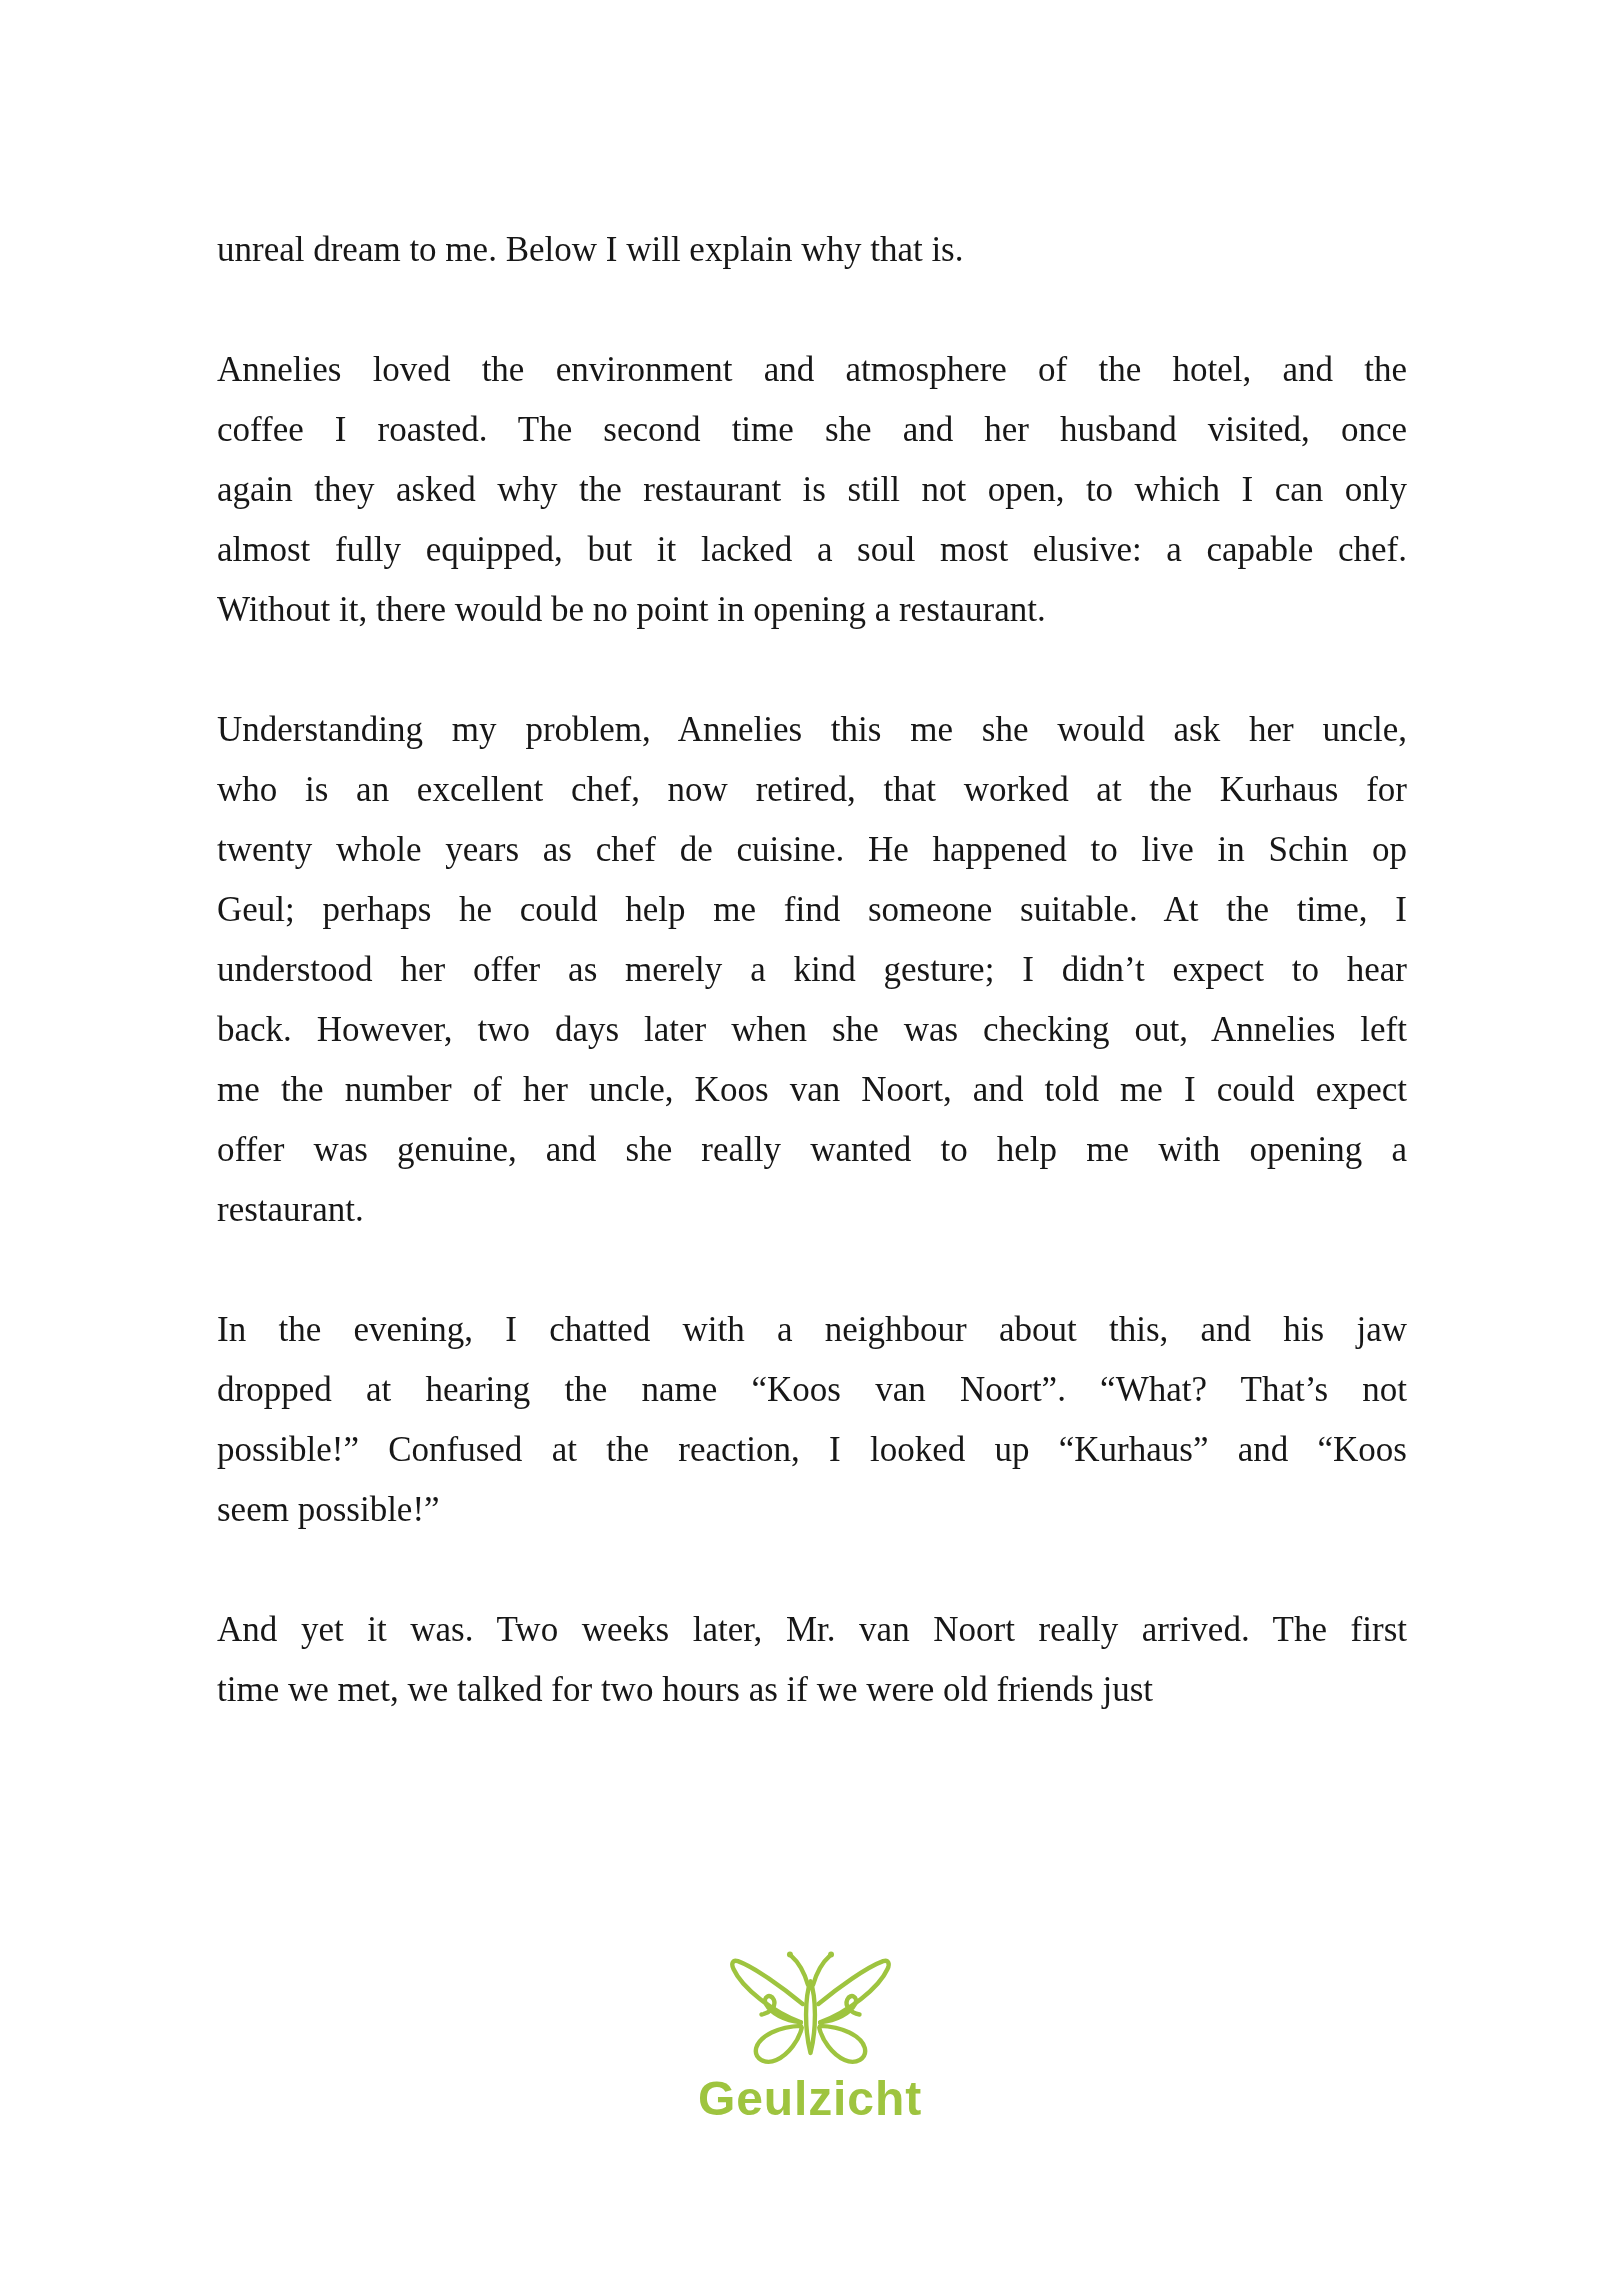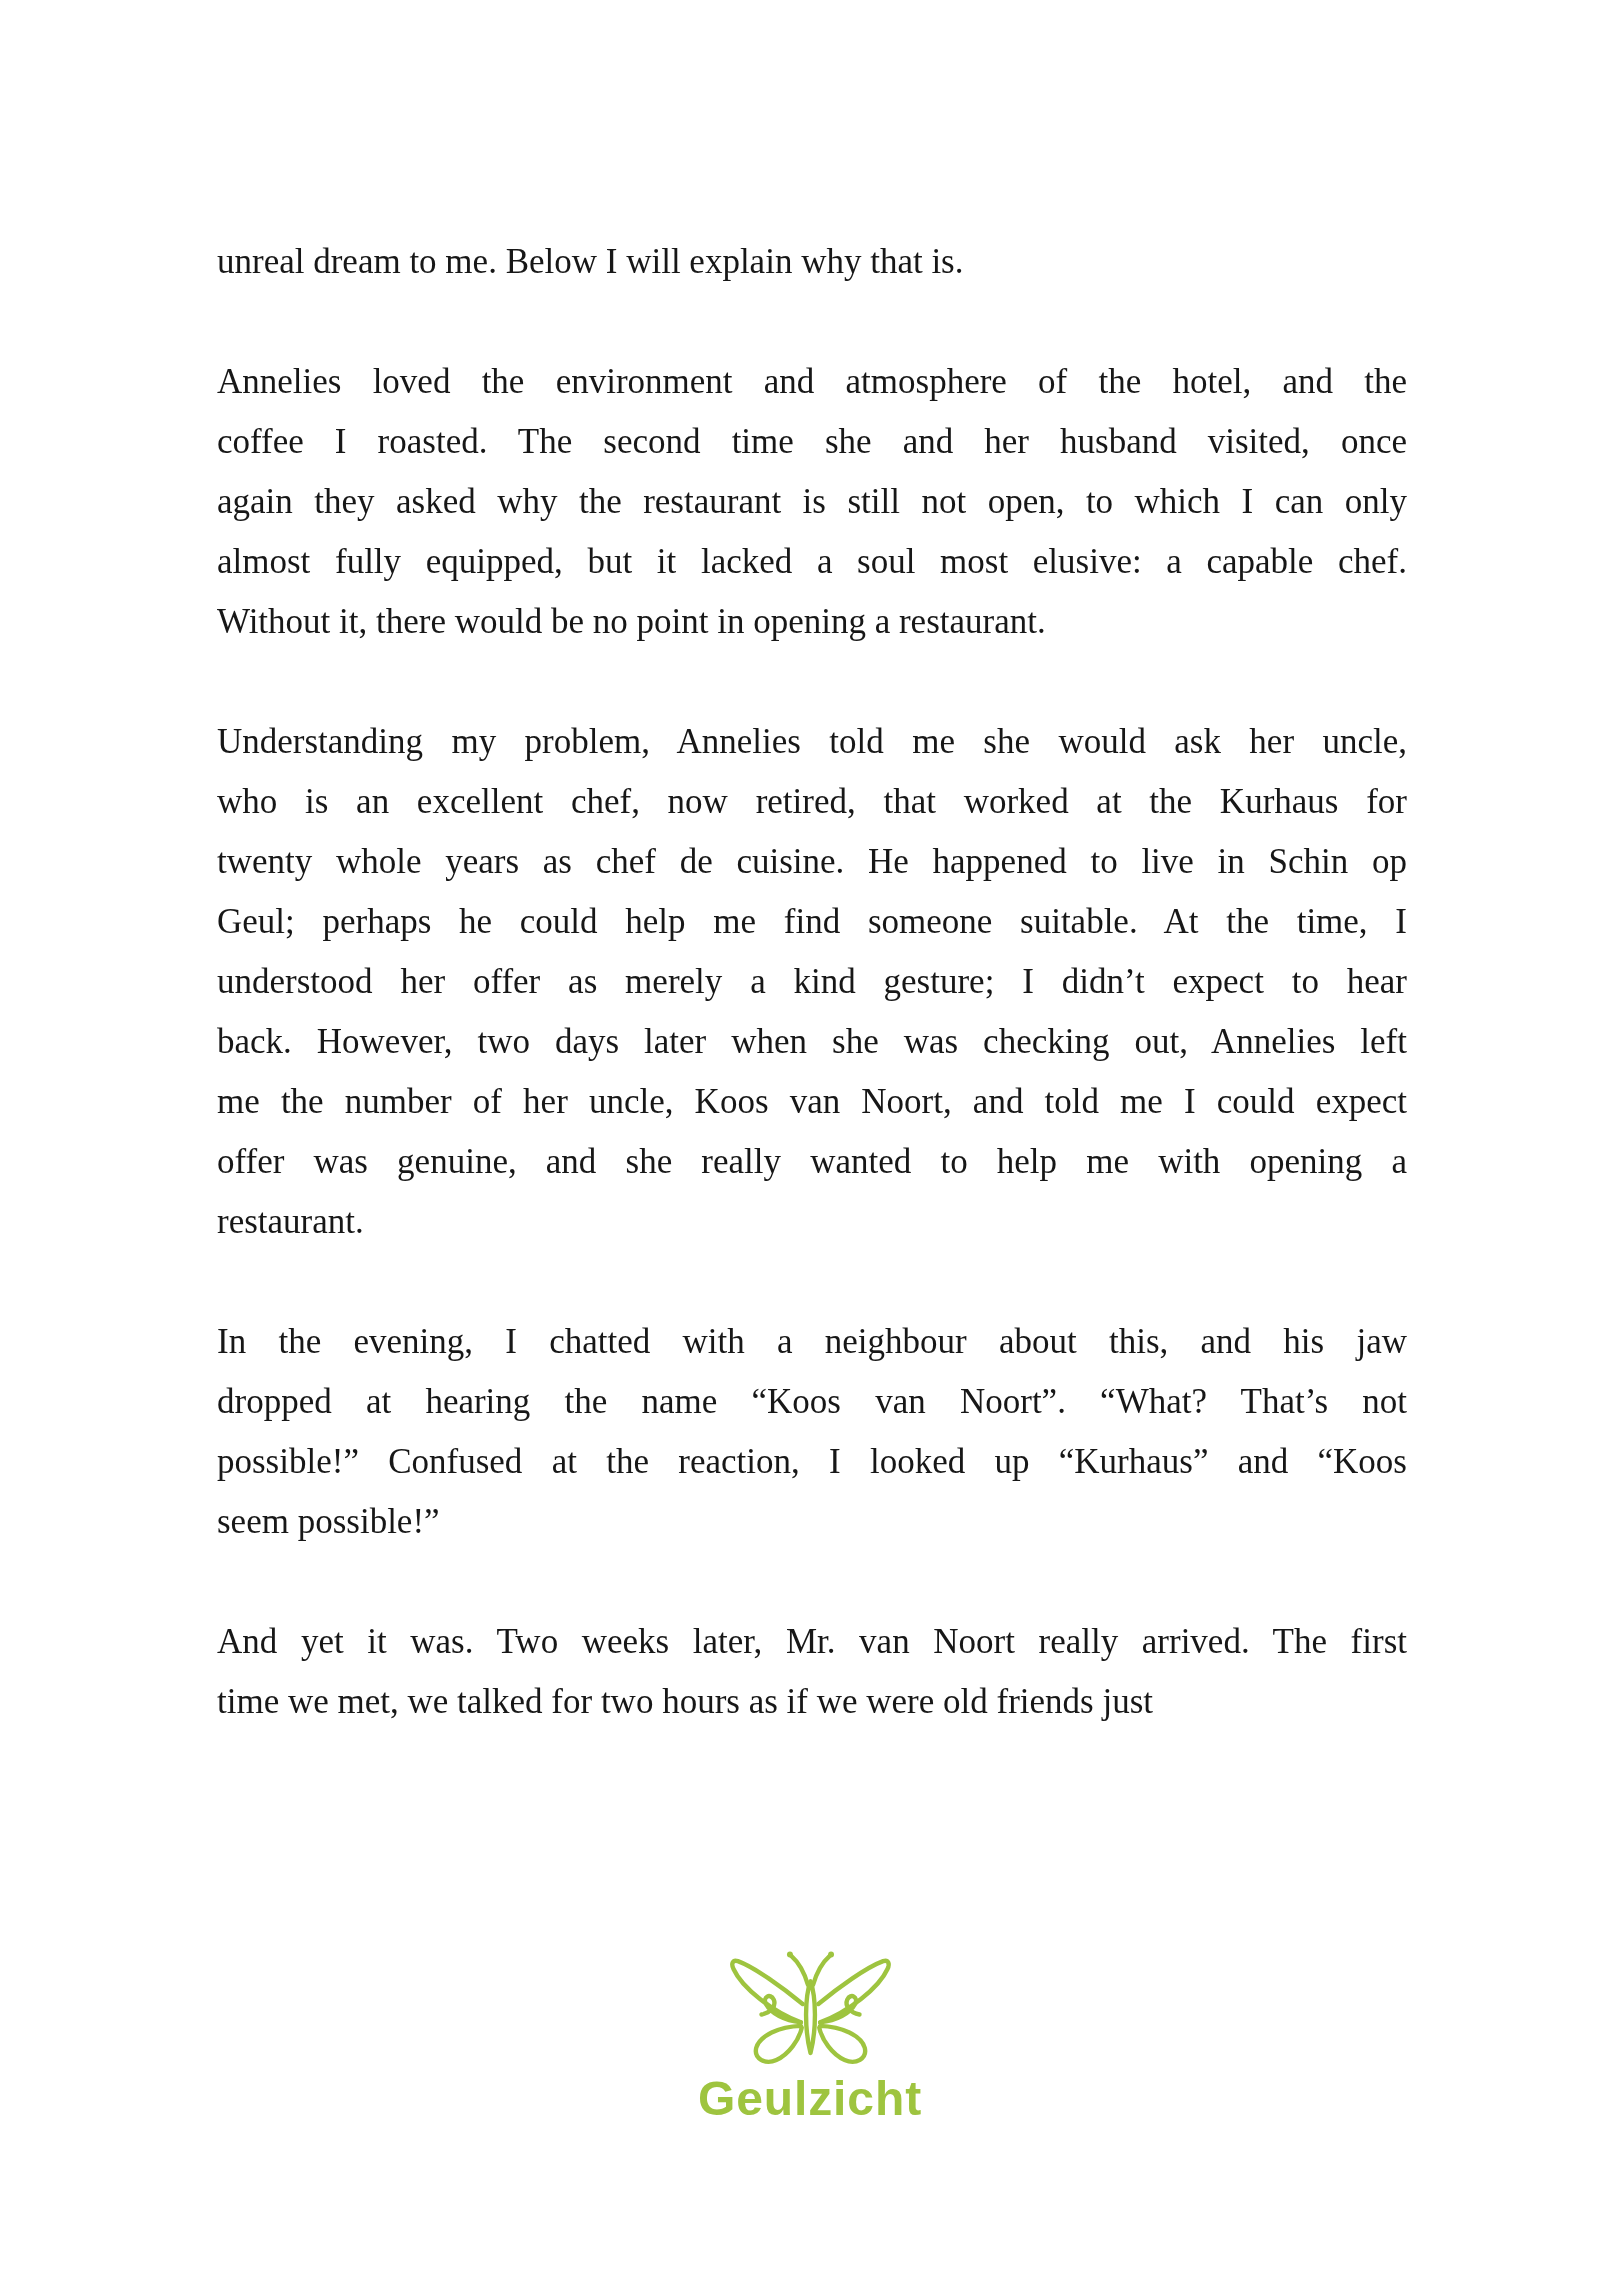--- a/index.html
+++ b/index.html
@@ -7,21 +7,21 @@
     position: relative;
     width: 1620px;
     height: 2290px;
     background: #ffffff;
     overflow: hidden;
     font-family: "Liberation Serif", serif;
   }
   .text-block {
     position: absolute;
     left: 217px;
-    top: 232px;
+    top: 220px;
     width: 1190px;
     color: #171717;
     font-size: 35px;
     line-height: 60px;
   }
   .para { margin: 0; }
   .para + .para { margin-top: 60px; }
   .line {
     display: block;
     text-align: justify;
@@ -71,21 +71,21 @@
 
     <p class="para">
       <span class="line">Annelies loved the environment and atmosphere of the hotel, and the</span>
       <span class="line">coffee I roasted. The second time she and her husband visited, once</span>
       <span class="line">again they asked why the restaurant is still not open, to which I can only</span>
       <span class="line">almost fully equipped, but it lacked a soul most elusive: a capable chef.</span>
       <span class="line para-end">Without it, there would be no point in opening a restaurant.</span>
     </p>
 
     <p class="para">
-      <span class="line">Understanding my problem, Annelies told me she would ask her uncle,</span>
+      <span class="line">Understanding my problem, Annelies this me she would ask her uncle,</span>
       <span class="line">who is an excellent chef, now retired, that worked at the Kurhaus for</span>
       <span class="line">twenty whole years as chef de cuisine. He happened to live in Schin op</span>
       <span class="line">Geul; perhaps he could help me find someone suitable. At the time, I</span>
       <span class="line">understood her offer as merely a kind gesture; I didn’t expect to hear</span>
       <span class="line">back. However, two days later when she was checking out, Annelies left</span>
       <span class="line">me the number of her uncle, Koos van Noort, and told me I could expect</span>
       <span class="line">offer was genuine, and she really wanted to help me with opening a</span>
       <span class="line para-end">restaurant.</span>
     </p>
 

